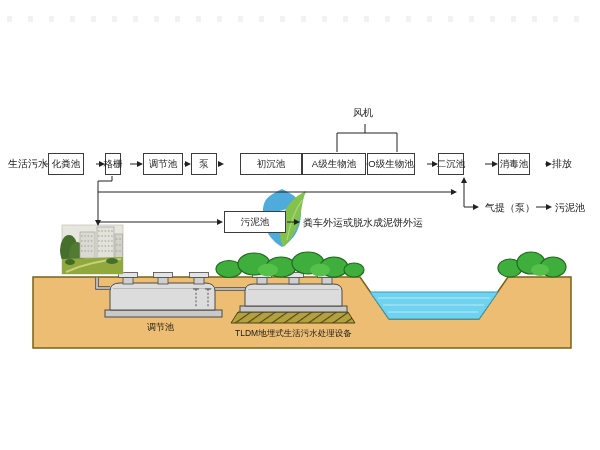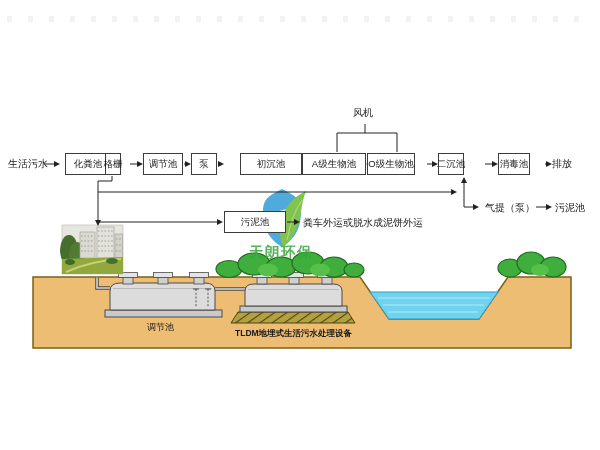--- a/index.html
+++ b/index.html
@@ -21,21 +21,21 @@
   .sludgebox{
     position:absolute;left:224px;top:211px;width:62px;height:22px;box-sizing:border-box;
     border:1.5px solid #3c3c3c;background:#fff;color:#1a1a1a;
     font-size:9.5px;display:flex;align-items:center;justify-content:center;z-index:5;
   }
   .lbl{
     position:absolute;height:12px;display:flex;align-items:center;
     font-size:10px;color:#1a1a1a;white-space:nowrap;z-index:6;
   }
   .lbl.small{font-size:9px;}
-  .lbl.tiny{font-size:8.5px;font-weight:bold;}
+  .lbl.tiny{font-size:8.5px;}
   .brand{
     position:absolute;left:249px;top:243px;font-size:14.5px;font-weight:bold;
     color:#3aa63c;letter-spacing:1.5px;opacity:.85;white-space:nowrap;z-index:6;
   }
 </style>
 </head>
 <body>
 
 <div class="stage">
 
@@ -183,35 +183,34 @@
 
       <path d="M464,206 V182" marker-end="url(#arr)"></path>
       <path d="M464,206 V207 H474" marker-end="url(#arr)"></path>
 
       <path d="M536,207 H547" marker-end="url(#arr)"></path>
     </g>
   </svg>
 
   <div class="lbl" style="left:8px;top:158px">生活污水</div>
 
-  <div class="fbox" style="left:65px;width:46px">化粪池</div>
+  <div class="fbox" style="left:48px;width:36px">化粪池</div>
   <div class="fbox" style="left:105px;width:16px">格栅</div>
   <div class="fbox" style="left:143px;width:40px">调节池</div>
   <div class="fbox" style="left:191px;width:26px">泵</div>
   <div class="fbox" style="left:240px;width:62px">初沉池</div>
   <div class="fbox" style="left:302px;width:64px">A级生物池</div>
   <div class="fbox" style="left:367px;width:48px">O级生物池</div>
   <div class="fbox" style="left:438px;width:26px">二沉池</div>
   <div class="fbox" style="left:498px;width:32px">消毒池</div>
 
   <div class="lbl" style="left:552px;top:158px">排放</div>
   <div class="lbl" style="left:353px;top:107px">风机</div>
 
   <div class="sludgebox">污泥池</div>
   <div class="lbl" style="left:303px;top:217px">粪车外运或脱水成泥饼外运</div>
   <div class="lbl" style="left:485px;top:202px">气提（泵）</div>
   <div class="lbl" style="left:555px;top:202px">污泥池</div>
 
   <div class="lbl small" style="left:147px;top:321px">调节池</div>
   <div class="lbl tiny" style="left:235px;top:328px">TLDM地埋式生活污水处理设备</div>
 
-  <div class="brand">天朗环保</div>
 </div>
 
 </body></html>

